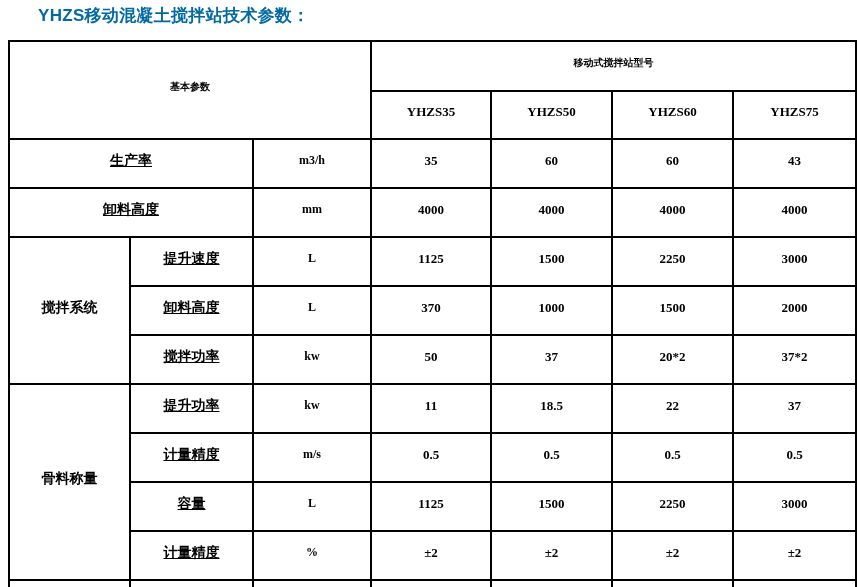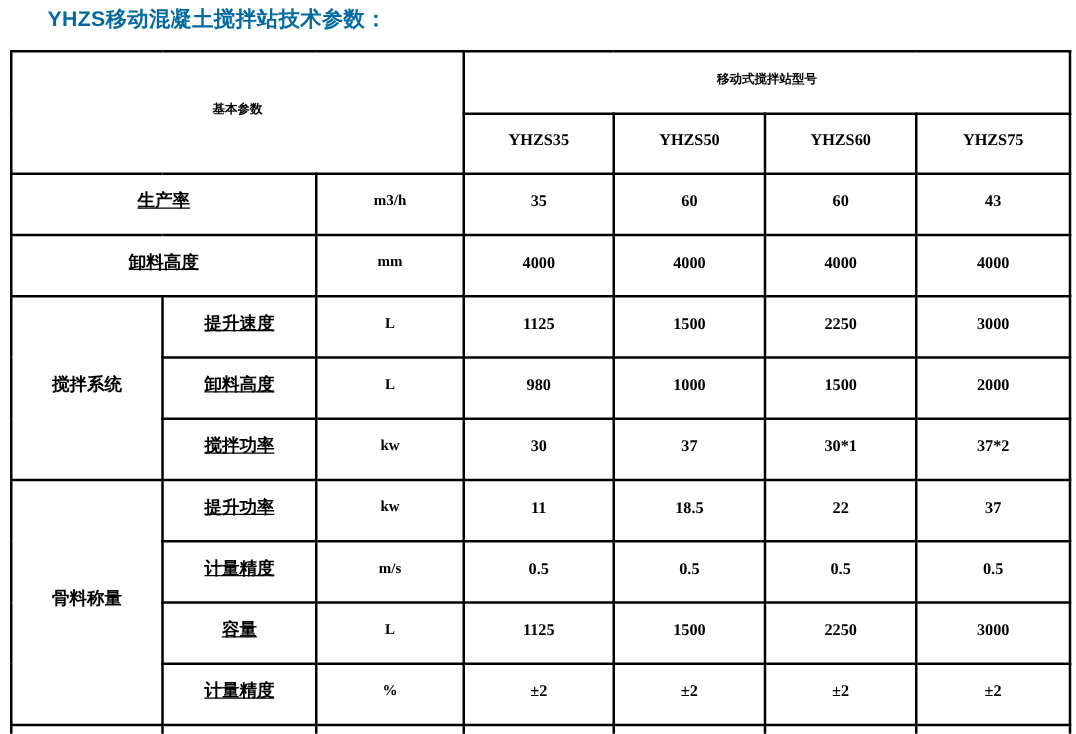--- a/index.html
+++ b/index.html
@@ -115,32 +115,32 @@
       <td class="unit">L</td>
       <td class="val">1125</td>
       <td class="val">1500</td>
       <td class="val">2250</td>
       <td class="val">3000</td>
     </tr>
 
     <tr class="r-data">
       <td class="lbl">卸料高度</td>
       <td class="unit">L</td>
-      <td class="val">980</td>
+      <td class="val">370</td>
       <td class="val">1000</td>
       <td class="val">1500</td>
       <td class="val">2000</td>
     </tr>
 
     <tr class="r-data">
       <td class="lbl">搅拌功率</td>
       <td class="unit">kw</td>
-      <td class="val">30</td>
+      <td class="val">50</td>
       <td class="val">37</td>
-      <td class="val">30*1</td>
+      <td class="val">20*2</td>
       <td class="val">37*2</td>
     </tr>
 
     <tr class="r-data">
       <td class="grp" rowspan="4">骨料称量</td>
       <td class="lbl">提升功率</td>
       <td class="unit">kw</td>
       <td class="val">11</td>
       <td class="val">18.5</td>
       <td class="val">22</td>

